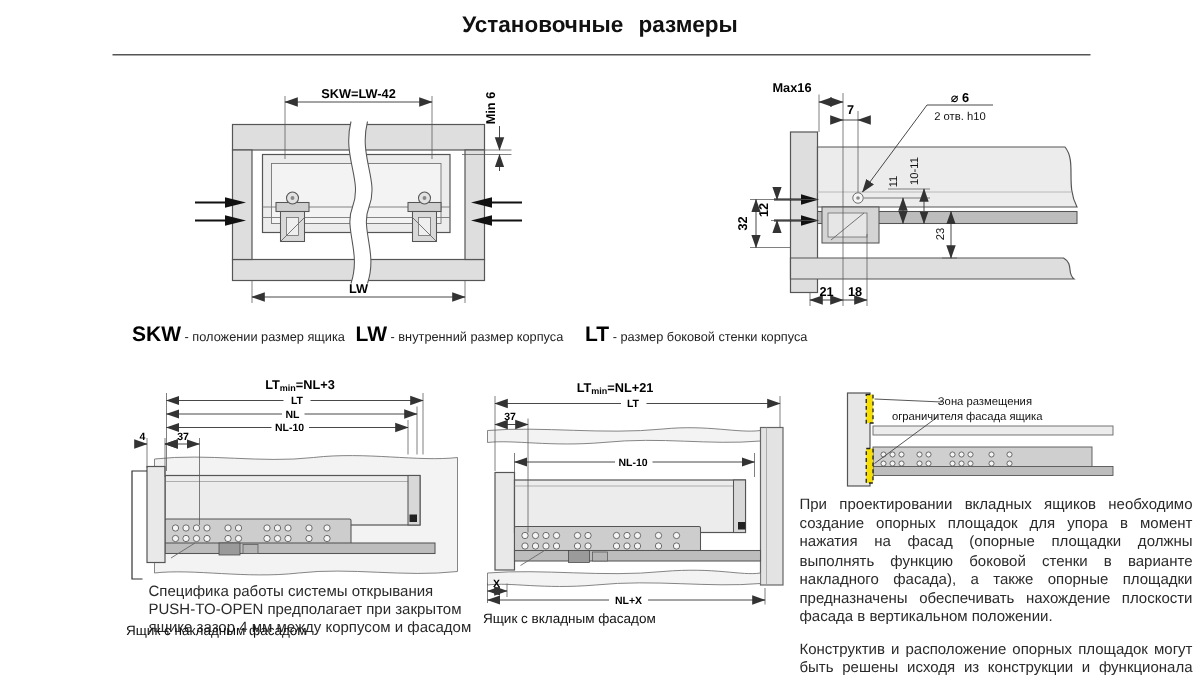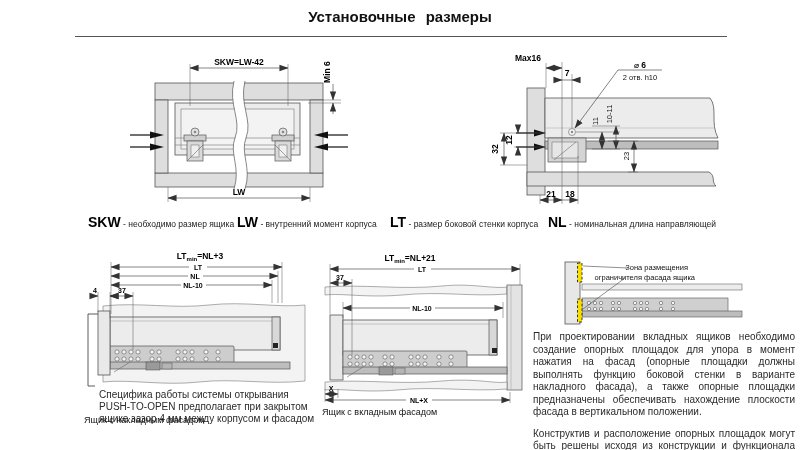--- a/index.html
+++ b/index.html
@@ -191,24 +191,23 @@
     <g>
       <line class="ext" x1="52" y1="147" x2="52" y2="156"></line>
         <line class="ext" x1="90" y1="108" x2="90" y2="156"></line>
       <line class="dim" x1="52" y1="152" x2="74" y2="152" marker-start="url(#ar)" marker-end="url(#ar)"></line>
       <line class="dim" x1="74" y1="152" x2="90" y2="152" marker-end="url(#ar)"></line>
       <text class="db" x="63" y="149" text-anchor="middle">21</text>
       <text class="db" x="82" y="149" text-anchor="middle">18</text>
     </g>
   </svg>
 
-  <div class="abs legend-item" style="left:88px"><b>SKW</b> <span>- необходимо размер ящика</span></div>
-  <div class="abs legend-item" style="left:237px"><b>LW</b> <span>- внутренний момент корпуса</span></div>
+  <div class="abs legend-item" style="left:88px"><b>SKW</b> <span>- положении размер ящика</span></div>
+  <div class="abs legend-item" style="left:237px"><b>LW</b> <span>- внутренний размер корпуса</span></div>
   <div class="abs legend-item" style="left:390px"><b>LT</b> <span>- размер боковой стенки корпуса</span></div>
-  <div class="abs legend-item" style="left:548px"><b>NL</b> <span>- номинальная длина направляющей</span></div>
 
   <svg class="abs" style="left:84px;top:250px" width="230" height="140" viewBox="0 0 230 140">
     <path class="panel3" d="M19,56 C55,52 90,59 125,55 C160,51 195,58 221,55 L221,131 C185,135 150,128 115,132 C80,136 45,129 19,132 Z"></path>
     <rect class="panel2" x="26" y="67" width="170" height="33"></rect>
     <line x1="26" y1="71" x2="196" y2="71" stroke="#999" stroke-width=".5"></line>
     <rect x="188" y="67" width="8" height="33" fill="#d8d8d8" stroke="#555" stroke-width=".7"></rect>
     <rect x="189" y="93" width="5" height="5" fill="#222"></rect>
     <rect class="slide" x="26" y="96" width="124" height="18" rx="1"></rect>
     <g>
       <use href="#hp" x="33" y="102"></use>

